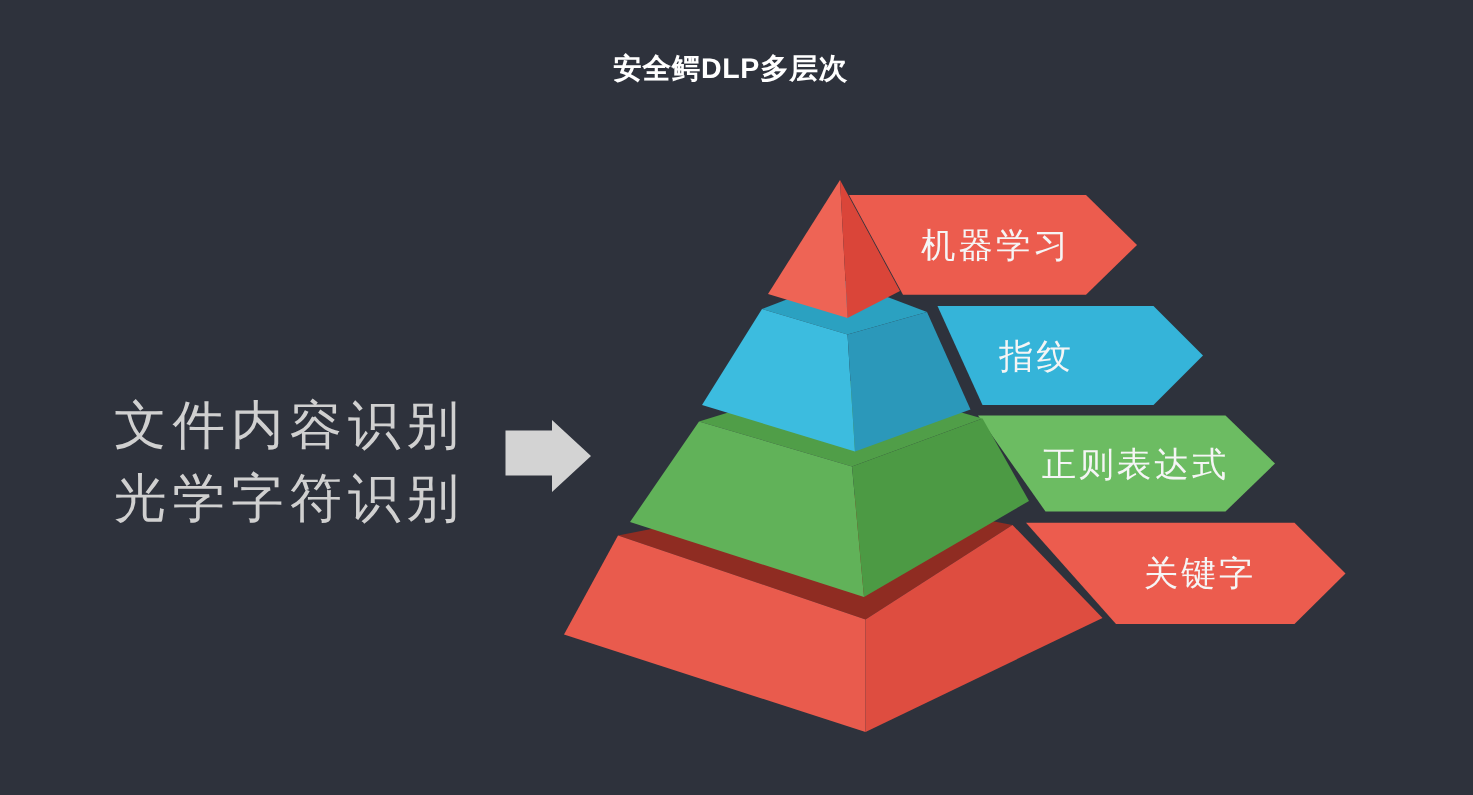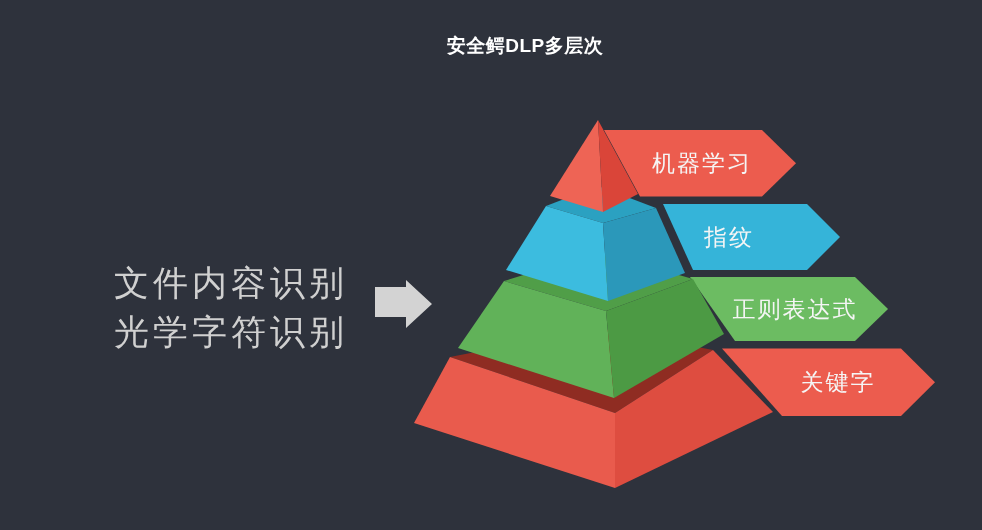--- a/index.html
+++ b/index.html
@@ -8,21 +8,20 @@
     background: #2e323c;
     width: 982px;
     height: 530px;
     overflow: hidden;
     font-family: "Liberation Sans", sans-serif;
   }
   .stage {
     position: relative;
     width: 872px;
     height: 530px;
-    padding-left: 38px;
   }
   svg { display: block; }
   .title-text {
     font-family: "Liberation Sans", sans-serif;
     font-size: 19px;
     font-weight: bold;
     letter-spacing: 0.5px;
   }
   .note-text {
     font-family: "Liberation Sans", sans-serif;

